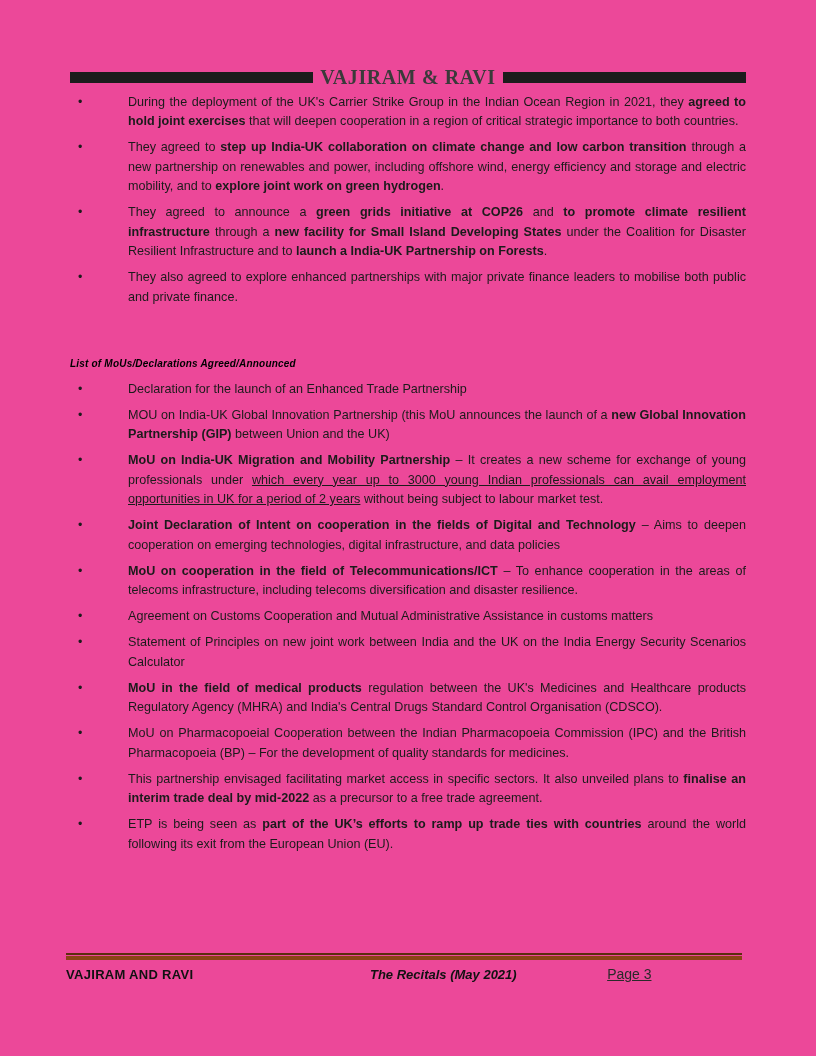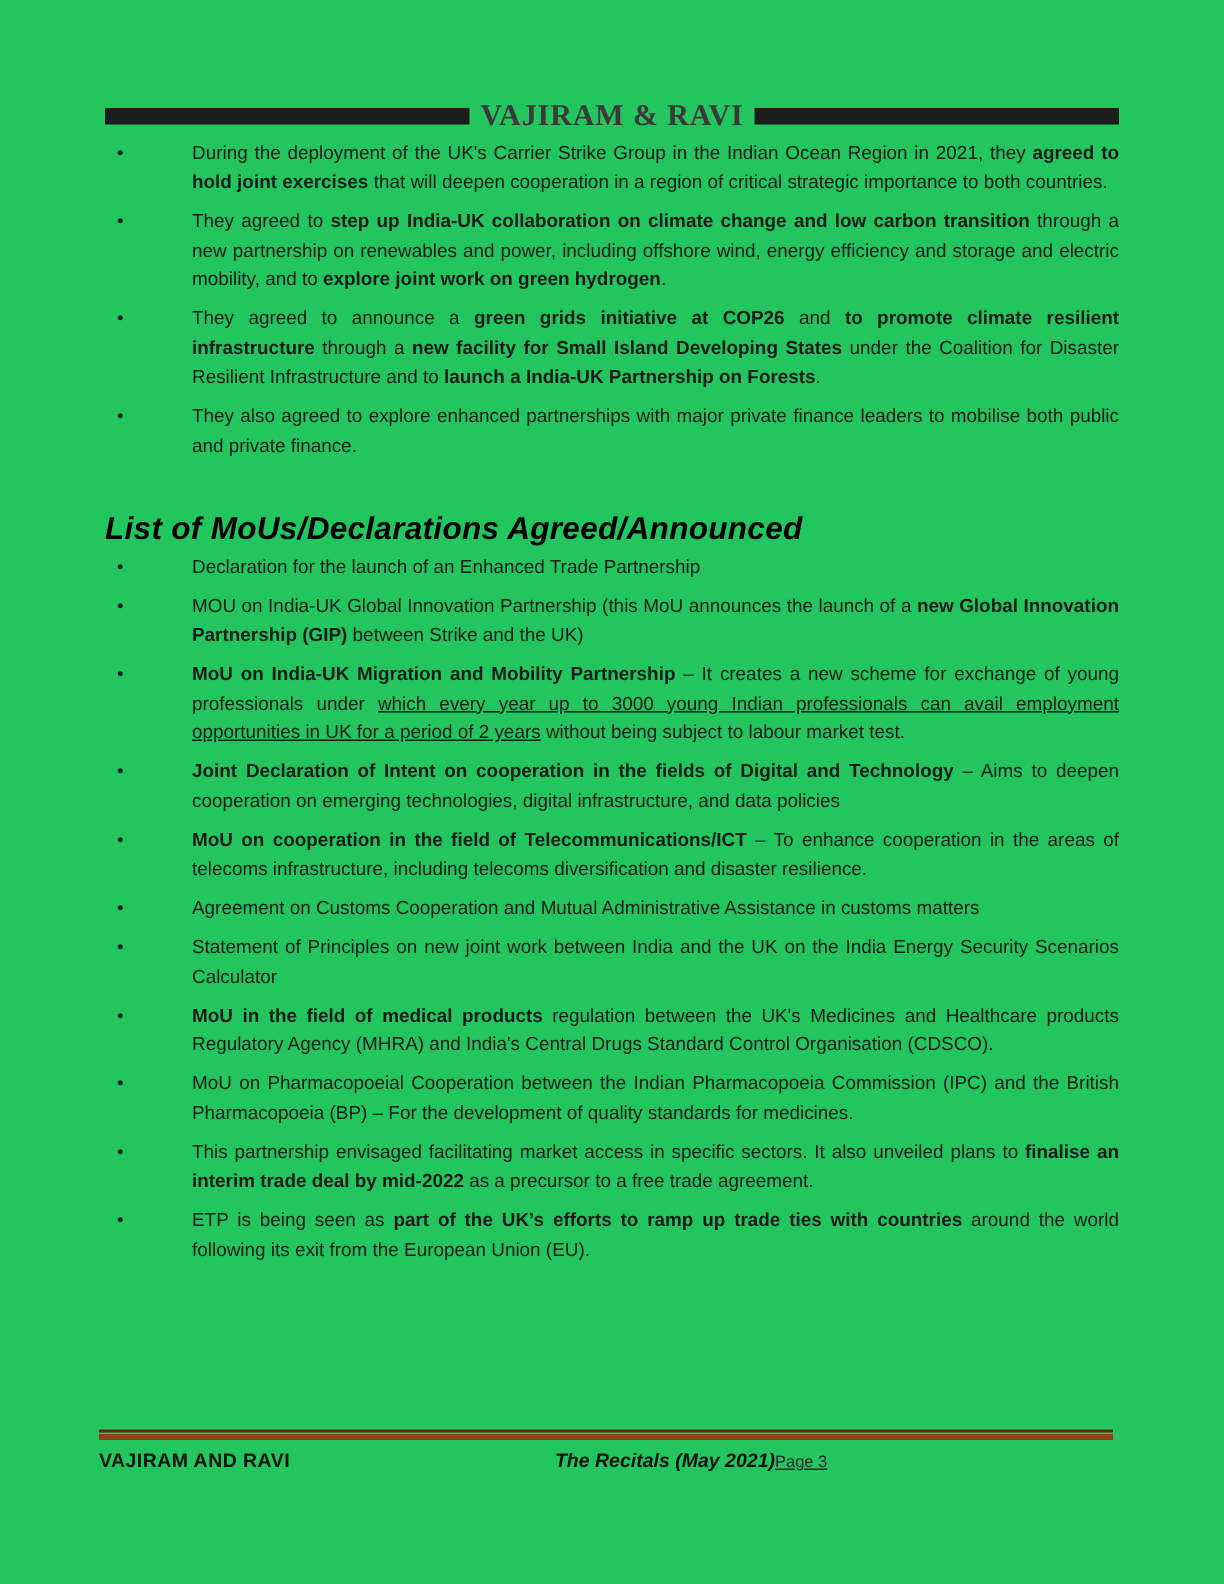--- a/index.html
+++ b/index.html
@@ -1,20 +1,20 @@
 <!DOCTYPE html>
 <html><head>
 <meta charset="utf-8">
 <style>
   html, body { margin: 0; padding: 0; background: #ffffff; }
   .page {
     position: relative;
     width: 816px;
     height: 1056px;
-    background: #22c55e;
+    background: #ec4899;
     font-family: "Liberation Sans", sans-serif;
     overflow: hidden;
   }
   .content {
     position: absolute;
     left: 70px;
     top: 69px;
     width: 676px;
   }
   .masthead {
@@ -33,23 +33,23 @@
     font-weight: 700;
     font-size: 20px;
     color: #3a3a3a;
     padding: 0 7px;
     letter-spacing: 0.6px;
     white-space: nowrap;
   }
   .section-heading {
     font-weight: 700;
     font-style: italic;
-    font-size: 21px;
+    font-size: 10px;
     color: #000000;
-    margin-top: 36px;
+    margin-top: 47px;
     margin-bottom: 3px;
     letter-spacing: 0.2px;
     line-height: 19px;
   }
   .bullet {
     display: flex;
     margin-top: 6.5px;
   }
   .bullet .marker {
     flex: 0 0 26px;
@@ -95,22 +95,22 @@
   .footer-center {
     flex: 1 1 0;
     text-align: right;
     font-weight: 700;
     font-style: italic;
     font-size: 13px;
     color: #111111;
   }
   .footer-right {
     flex: 1 1 0;
-    text-align: left;
-    font-size: 11px;
+    text-align: center;
+    font-size: 14px;
     color: #2a2a2a;
     text-decoration: underline;
   }
 </style>
 </head>
 <body>
 
 <div class="page">
 
   <div class="content">
@@ -141,21 +141,21 @@
           </div>
         </div>
         <div>
           <div class="section-heading">List of MoUs/Declarations Agreed/Announced</div>
           <div class="bullet">
             <div class="marker">•</div>
             <div class="btext"><span>Declaration for the launch of an Enhanced Trade Partnership</span></div>
           </div>
           <div class="bullet">
             <div class="marker">•</div>
-            <div class="btext"><span>MOU on India-UK Global Innovation Partnership (this MoU announces the launch of a </span><span class="seg-b">new Global Innovation Partnership (GIP)</span><span> between Strike and the UK)</span></div>
+            <div class="btext"><span>MOU on India-UK Global Innovation Partnership (this MoU announces the launch of a </span><span class="seg-b">new Global Innovation Partnership (GIP)</span><span> between Union and the UK)</span></div>
           </div>
           <div class="bullet">
             <div class="marker">•</div>
             <div class="btext"><span class="seg-b">MoU on India-UK Migration and Mobility Partnership</span><span> – It creates a new scheme for exchange of young professionals under </span><span class="seg-u">which every year up to 3000 young Indian professionals can avail employment opportunities in UK for a period of 2 years</span><span> without being subject to labour market test.</span></div>
           </div>
           <div class="bullet">
             <div class="marker">•</div>
             <div class="btext"><span class="seg-b">Joint Declaration of Intent on cooperation in the fields of Digital and Technology</span><span> – Aims to deepen cooperation on emerging technologies, digital infrastructure, and data policies</span></div>
           </div>
           <div class="bullet">

